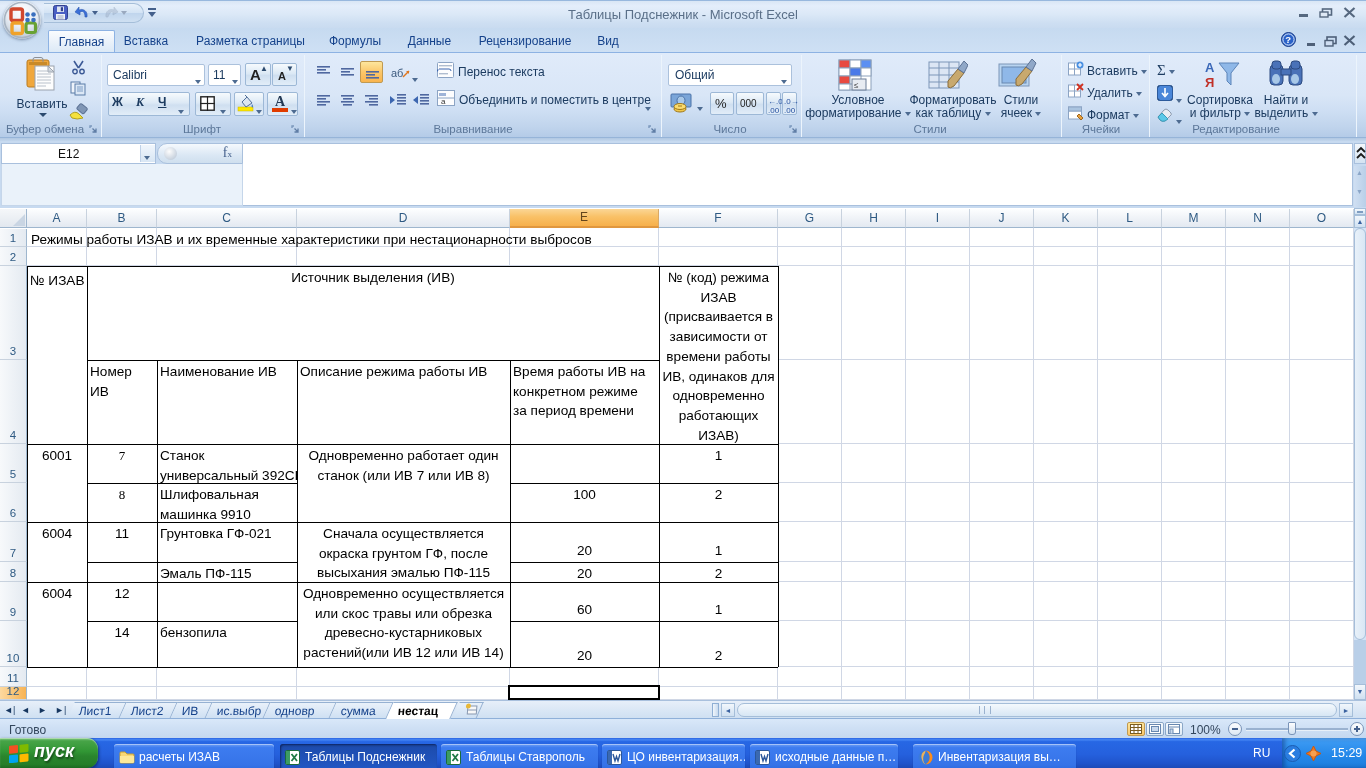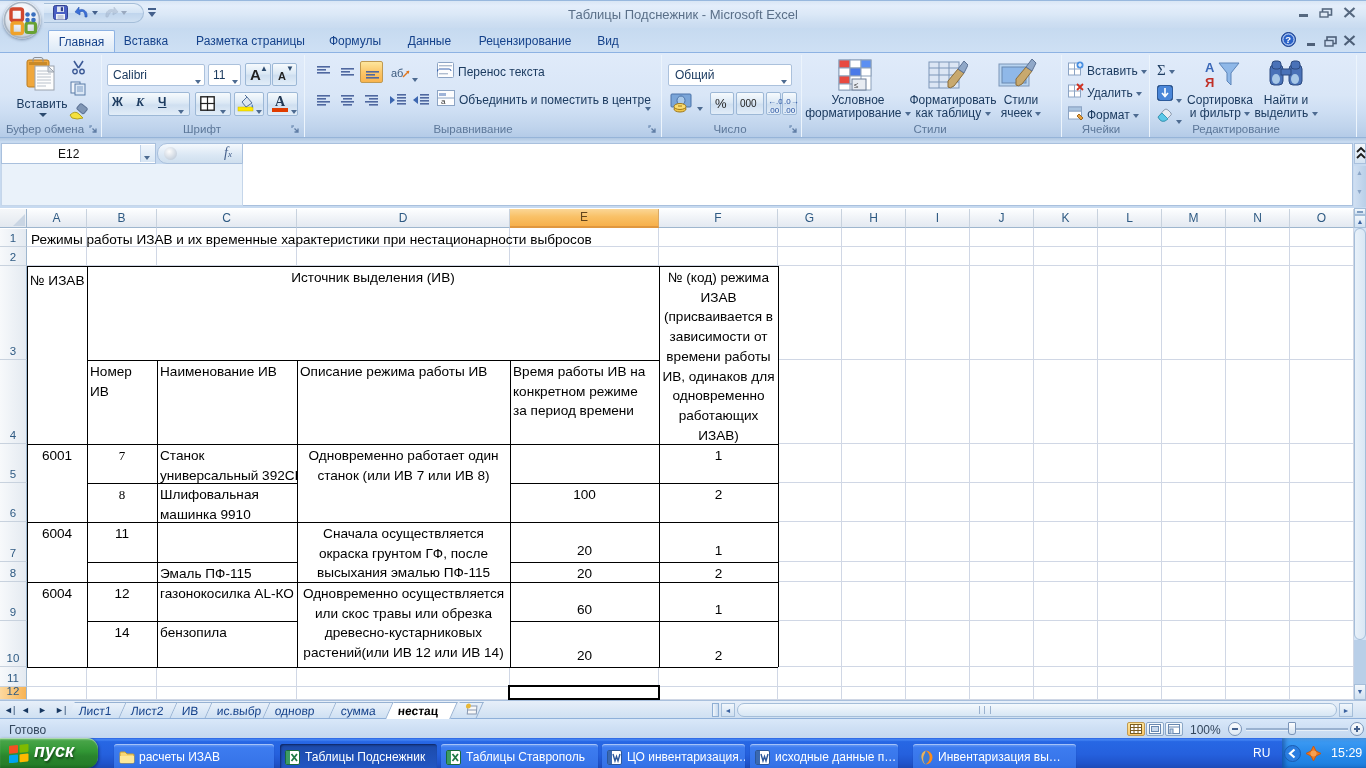--- a/index.html
+++ b/index.html
@@ -461,21 +461,21 @@
 <div class="abs rtext" style="left:1236px;top:53px;width:100px;text-align:center;">выделить <span class="dn"></span></div>
   </div>
 <div class="abs" style="left:0;top:138px;width:1366px;height:3px;background:linear-gradient(#b0c7e2,#c2d6ec);"></div>
 <div class="abs" id="fbar">
 <div class="abs" id="namebox">
       <span style="position:absolute;left:56px;top:3px;">E12</span>
     </div>
 <div class="abs" style="left:140px;top:4px;width:15px;height:17px;background:linear-gradient(#f0f6fc,#d8e6f4);border-left:1px solid #c0d2e8;"><span class="dn" style="margin:7px 0 0 3px;"></span></div>
 <div class="abs" id="fxpill">
       <span style="position:absolute;left:6px;top:3px;width:13px;height:13px;border-radius:50%;background:radial-gradient(circle at 40% 35%,#fdfdfd,#c8d2de 70%,#a8b6c6);"></span>
-      <span style="position:absolute;right:10px;top:1px;font-style:italic;font-size:14px;color:#44608c;font-family:'Liberation Serif',serif;">f<span style="font-size:9px;">x</span></span>
+      <span style="position:absolute;right:10px;top:1px;font-size:14px;color:#44608c;font-family:'Liberation Serif',serif;">f<span style="font-size:9px;">x</span></span>
     </div>
 <div class="abs" id="nbelow"></div>
 <div class="abs" id="finput"></div>
 <div class="abs" id="fchev"><svg width="10" height="16" style="margin:2px 0 0 1px;" viewBox="0 0 10 16">
         <path d="M1 6 L5 2 L9 6 M1 12 L5 8 L9 12" fill="none" stroke="#1a1a1a" stroke-width="1.8"></path>
       </svg></div>
 <div class="abs" style="left:1354px;top:25px;width:12px;height:41px;background:linear-gradient(90deg,#cfdff2,#b9cfe8);">
       <span style="position:absolute;left:2px;top:3px;font-size:7px;color:#8ba6c8;">▲</span>
       <span style="position:absolute;left:2px;top:22px;font-size:7px;color:#8ba6c8;">▼</span>
     </div>
@@ -592,29 +592,29 @@
 <div class="cell" style="left:90px; top:237px; width:64px; height:38px; text-align:center; padding-top:1px; font-size:13px;font-family:'Liberation Serif',serif;">7</div>
 <div class="cell" style="left:160px; top:237px; width:134px; height:38px; text-align:left; padding-top:1px; font-size:13.6px;">Станок<br>универсальный 392CI</div>
 <div class="cell" style="left:300px; top:237px; width:207px; height:38px; text-align:center; padding-top:1px; font-size:13.6px;">Одновременно работает один<br>станок (или ИВ 7 или ИВ 8)</div>
 <div class="cell" style="left:662px; top:237px; width:113px; height:38px; text-align:center; padding-top:1px; font-size:13.6px;">1</div>
 <div class="cell" style="left:90px; top:276px; width:64px; height:38px; text-align:center; padding-top:1px; font-size:13px;font-family:'Liberation Serif',serif;">8</div>
 <div class="cell" style="left:160px; top:276px; width:134px; height:38px; text-align:left; padding-top:1px; font-size:13.6px;">Шлифовальная<br>машинка 9910</div>
 <div class="cell" style="left:513px; top:276px; width:143px; height:38px; text-align:center; padding-top:1px; font-size:13.6px;">100</div>
 <div class="cell" style="left:662px; top:276px; width:113px; height:38px; text-align:center; padding-top:1px; font-size:13.6px;">2</div>
 <div class="cell" style="left:30px; top:315px; width:54px; height:39px; text-align:center; padding-top:1px; font-size:13.6px;">6004</div>
 <div class="cell" style="left:90px; top:315px; width:64px; height:39px; text-align:center; padding-top:1px; font-size:13.6px;">11</div>
+<div class="cell" style="left:160px; top:315px; width:134px; height:39px; text-align:left; padding-top:1px; font-size:13.6px;">Грунтовка ГФ-021</div>
 <div class="cell" style="left:300px; top:315px; width:207px; height:59px; text-align:center; padding-top:1px; font-size:13.6px;">Сначала осуществляется<br>окраска грунтом ГФ, после<br>высыхания эмалью ПФ-115</div>
 <div class="cell" style="left:513px; top:315px; width:143px; height:38px; text-align:center; line-height:19.7px; display:flex; align-items:flex-end; justify-content:center; font-size:13.6px;">20</div>
 <div class="cell" style="left:662px; top:315px; width:113px; height:38px; text-align:center; line-height:19.7px; display:flex; align-items:flex-end; justify-content:center; font-size:13.6px;">1</div>
 <div class="cell" style="left:160px; top:355px; width:134px; height:19px; text-align:left; padding-top:1px; font-size:13.6px;">Эмаль ПФ-115</div>
 <div class="cell" style="left:513px; top:355px; width:143px; height:19px; text-align:center; padding-top:1px; font-size:13.6px;">20</div>
 <div class="cell" style="left:662px; top:355px; width:113px; height:19px; text-align:center; padding-top:1px; font-size:13.6px;">2</div>
 <div class="cell" style="left:30px; top:375px; width:54px; height:38px; text-align:center; padding-top:1px; font-size:13.6px;">6004</div>
 <div class="cell" style="left:90px; top:375px; width:64px; height:38px; text-align:center; padding-top:1px; font-size:13.6px;">12</div>
-<div class="cell" style="left:160px; top:375px; width:134px; height:38px; text-align:left; padding-top:1px; font-size:13.6px;">газонокосилка AL-КО</div>
 <div class="cell" style="left:300px; top:375px; width:207px; height:84px; text-align:center; padding-top:1px; font-size:13.6px;">Одновременно осуществляется<br>или скос травы или обрезка<br>древесно-кустарниковых<br>растений(или ИВ 12 или ИВ 14)</div>
 <div class="cell" style="left:513px; top:375px; width:143px; height:37px; text-align:center; line-height:19.7px; display:flex; align-items:flex-end; justify-content:center; font-size:13.6px;">60</div>
 <div class="cell" style="left:662px; top:375px; width:113px; height:37px; text-align:center; line-height:19.7px; display:flex; align-items:flex-end; justify-content:center; font-size:13.6px;">1</div>
 <div class="cell" style="left:90px; top:414px; width:64px; height:45px; text-align:center; padding-top:1px; font-size:13.6px;">14</div>
 <div class="cell" style="left:160px; top:414px; width:134px; height:45px; text-align:left; padding-top:1px; font-size:13.6px;">бензопила</div>
 <div class="cell" style="left:513px; top:414px; width:143px; height:44px; text-align:center; line-height:19.7px; display:flex; align-items:flex-end; justify-content:center; font-size:13.6px;">20</div>
 <div class="cell" style="left:662px; top:414px; width:113px; height:44px; text-align:center; line-height:19.7px; display:flex; align-items:flex-end; justify-content:center; font-size:13.6px;">2</div>
 <div class="abs" style="left:508px; top:477px; width:152px; height:15px; border:2px solid #000; background:#fff;"></div>
 <div class="abs" style="left:1354px; top:0; width:12px; height:492px; background:#d3e3f5;"></div>
 <div class="abs" style="left:1354px; top:0px; width:12px; height:7px; background:linear-gradient(#f6fafd,#cfe0f1); border:1px solid #a5bed9;">

